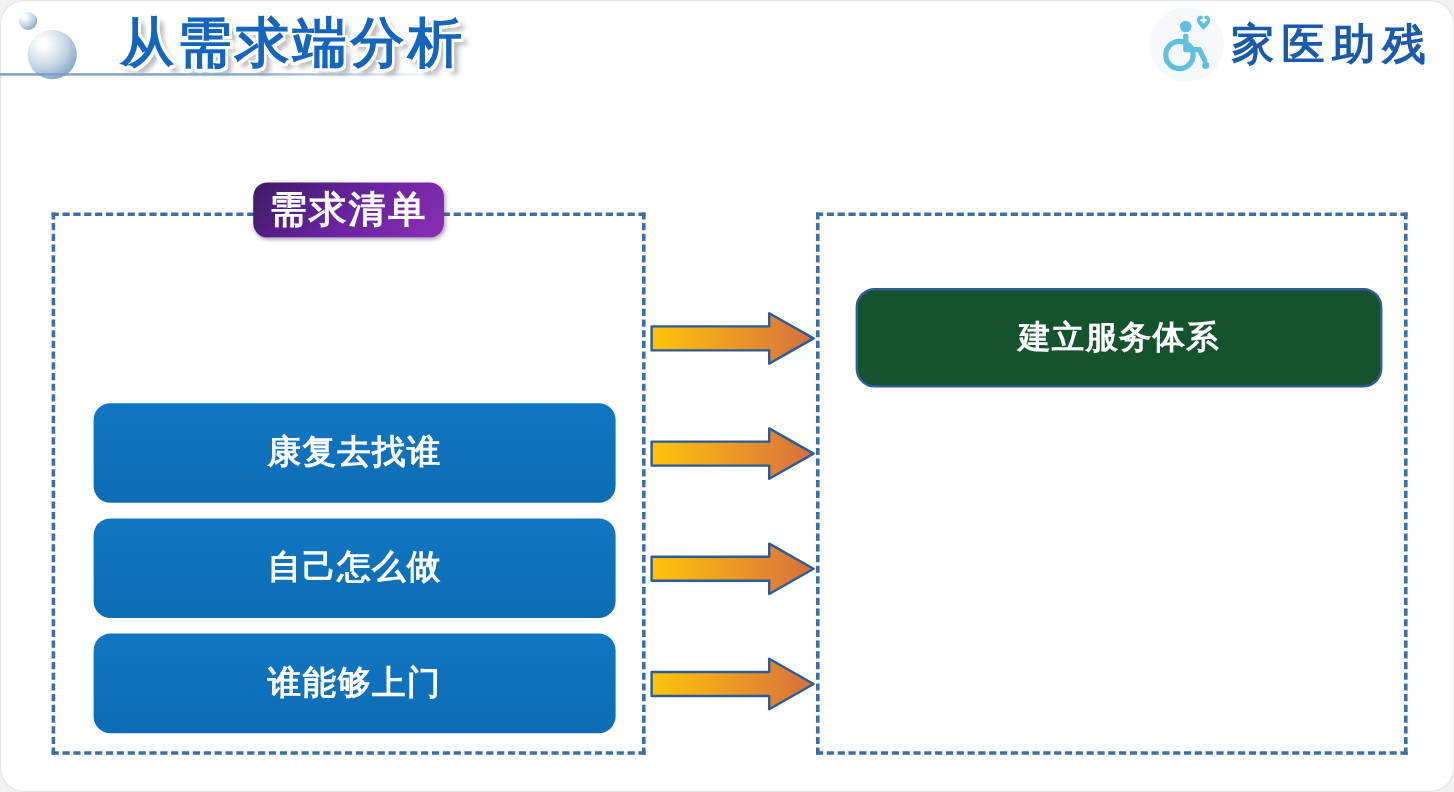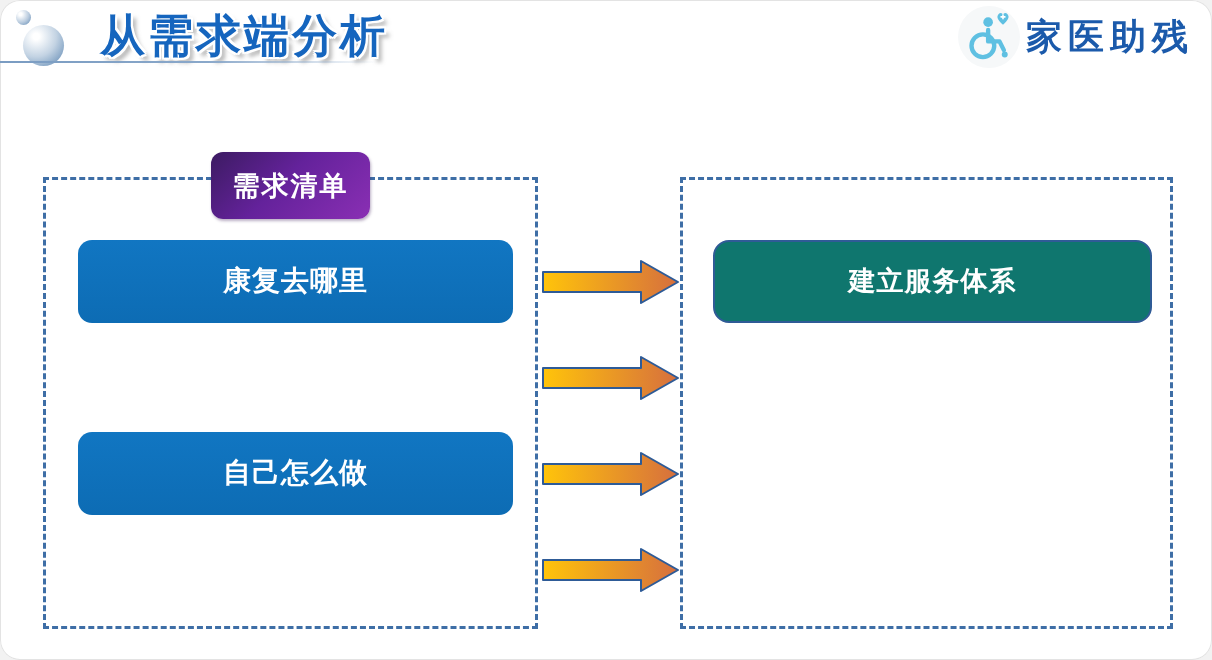--- a/index.html
+++ b/index.html
@@ -57,23 +57,23 @@
   
   .panel {
     position: absolute;
     border: 3px dashed #3e6ea6;
     background: transparent;
   }
   .panel.demand { left: 43px;  top: 177px; width: 495px; height: 452px; }
   .panel.task   { left: 680px; top: 177px; width: 493px; height: 452px; }
 
   .panel-header {
-    position: absolute; top: 152px; height: 67px;
+    position: absolute; top: 152px; height: 46px;
     display: flex; align-items: center; justify-content: center;
-    color: #ffffff; font-size: 27px; font-weight: 700; letter-spacing: 2px;
+    color: #ffffff; font-size: 31px; font-weight: 700; letter-spacing: 2px;
     border-radius: 12px;
   }
   .panel-header.purple {
     left: 211px; width: 159px;
     background: linear-gradient(135deg, #3c1b62 0%, #64229b 45%, #8a2fb4 100%);
     box-shadow: 1px 2px 3px rgba(60,30,90,0.35);
   }
   .panel-header.orange {
     left: 848px; width: 158px;
     background: linear-gradient(to top right, #fec00f 0%, #eb9a2b 45%, #e0763c 100%);
@@ -89,21 +89,21 @@
     color: #ffffff; font-weight: 700; font-size: 28px; letter-spacing: 1px;
     line-height: 1.22;
   }
   .item-box.blue {
     left: 78px; width: 435px;
     background: linear-gradient(#1176c2, #0d6cb4);
     border-radius: 14px;
   }
   .item-box.orange {
     left: 713px; width: 439px;
-    background: #0f766e;
+    background: #14532d;
     border: 2px solid #2f5b96;
     border-radius: 16px;
     font-size: 27px;
     padding: 0 14px;
   }
   .row-0 { top: 240px; } .row-1 { top: 336px; } .row-2 { top: 432px; } .row-3 { top: 528px; }
 
   
   .flow-arrow { position: absolute; left: 541px; width: 140px; height: 48px; }
   .arr-0 { top: 258px; } .arr-1 { top: 354px; } .arr-2 { top: 450px; } .arr-3 { top: 546px; }
@@ -135,22 +135,23 @@
           <line x1="48" y1="6.8" x2="48" y2="11.2"></line>
           <line x1="45.8" y1="9" x2="50.2" y2="9"></line>
         </g>
       </svg>
     </div>
     <div class="brand-name">家医助残</div>
   </div>
 
   <div class="panel demand"></div>
   <div class="panel-header purple">需求清单</div>
-  <div class="item-box blue row-0">康复去哪里</div>
+  <div class="item-box blue row-1">康复去找谁</div>
   <div class="item-box blue row-2">自己怎么做</div>
+  <div class="item-box blue row-3">谁能够上门</div>
 
   <div class="panel task"></div>
   <div class="item-box orange row-0">建立服务体系</div>
 
   <div class="flow-arrow arr-0">
     <svg viewBox="0 0 140 48">
       <defs>
         <linearGradient id="ag0" x1="0" y1="0" x2="1" y2="0">
           <stop offset="0" stop-color="#ffc40a"></stop>
             <stop offset="1" stop-color="#d66f3e"></stop>

